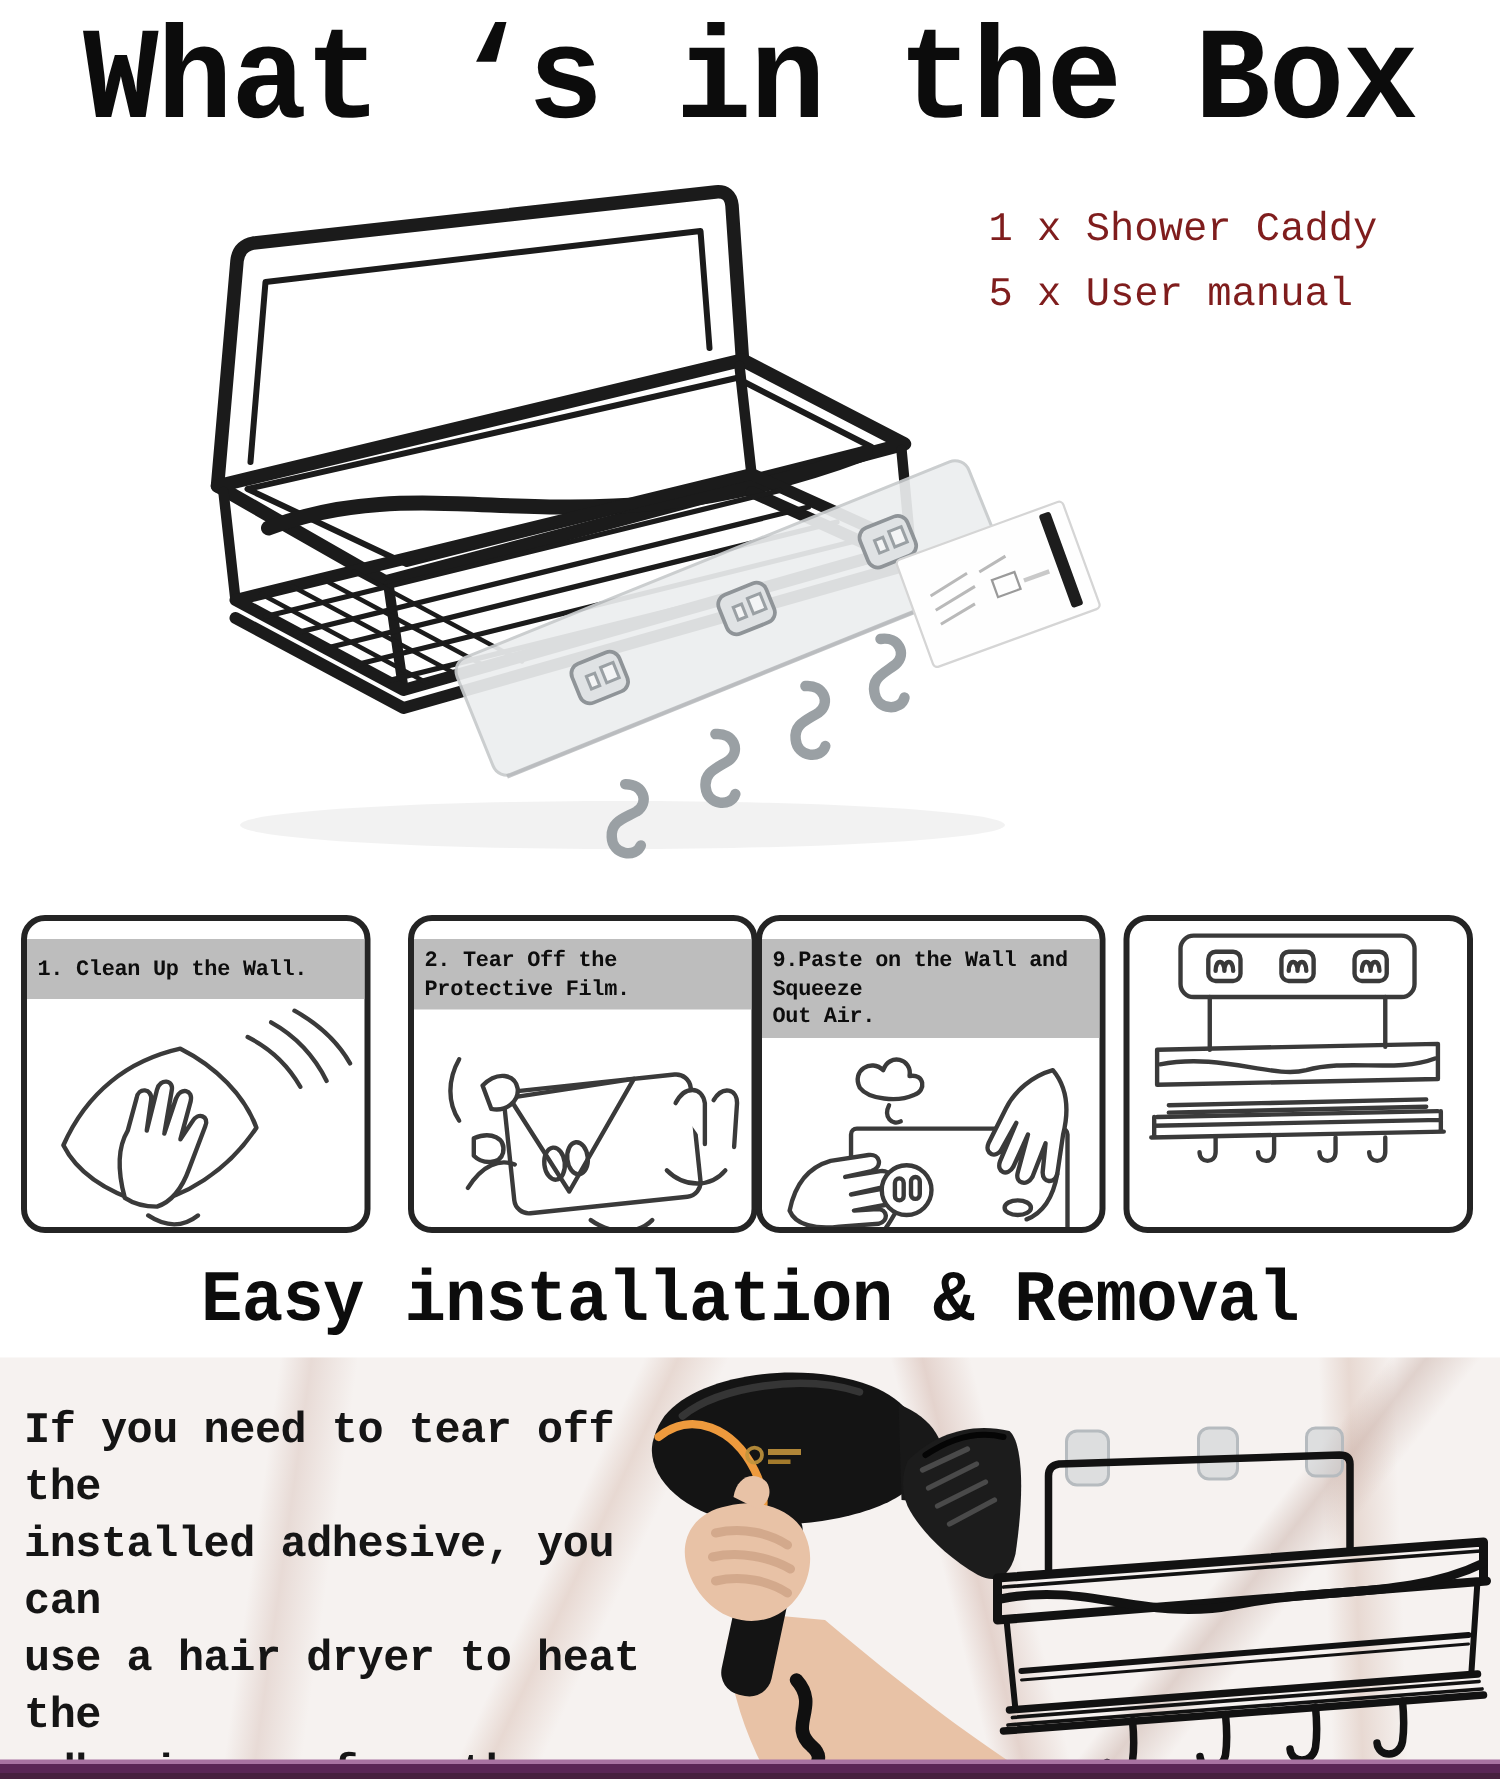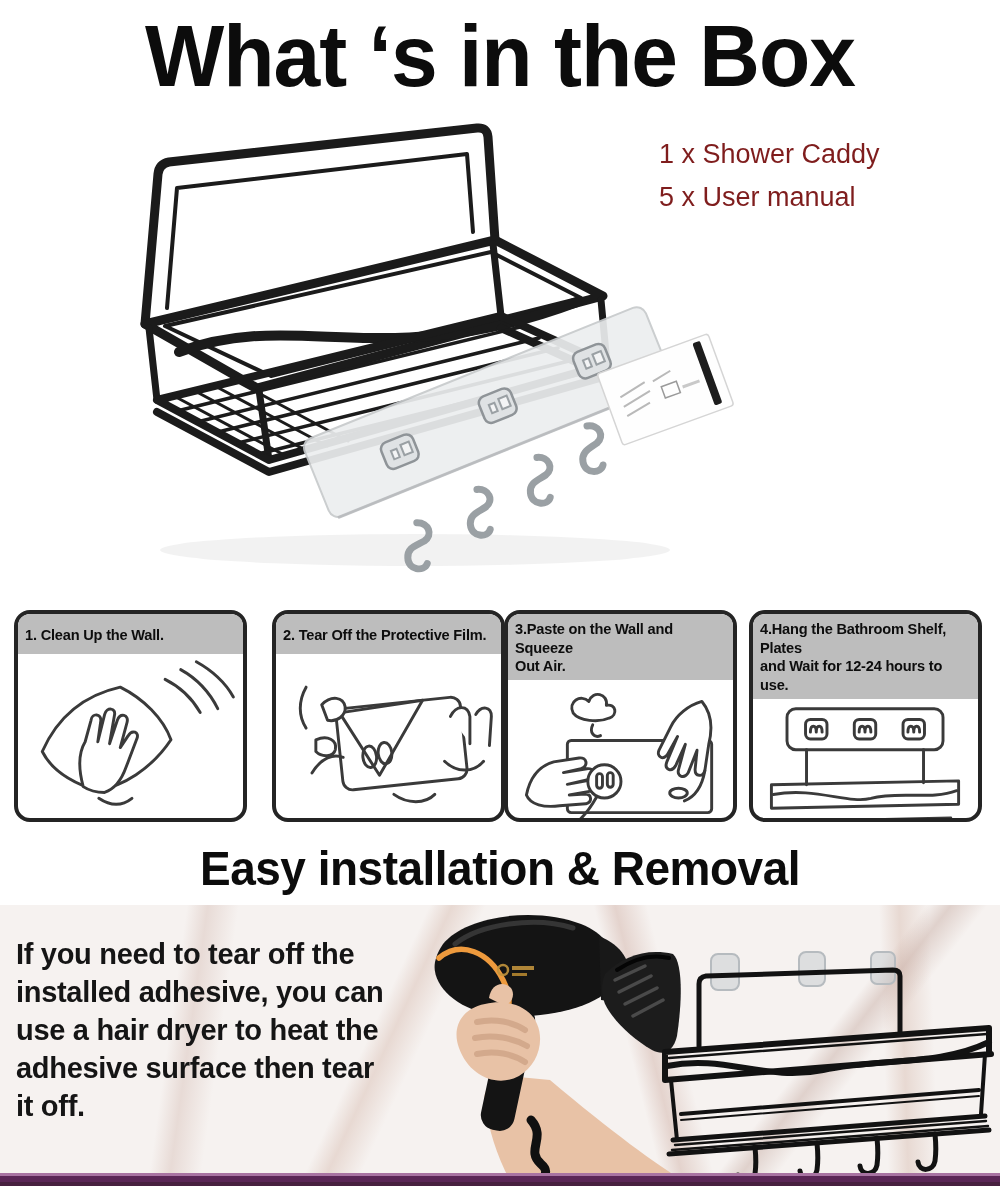--- a/index.html
+++ b/index.html
@@ -1,36 +1,36 @@
 <!DOCTYPE html>
 <html><head>
 <meta charset="utf-8">
 <style>
   html,body{margin:0;padding:0;background:#ffffff;}
   #page{position:relative;width:1000px;height:1186px;background:#ffffff;overflow:hidden;
-        font-family:Liberation Sans, sans-serif;color:#111;}
+        font-family:Liberation Mono, monospace;color:#111;}
 
   
   .main-title{position:absolute;left:0;top:2px;width:1000px;text-align:center;
     font-size:84px;font-weight:700;letter-spacing:-1px;color:#0c0c0c;line-height:104px;
     transform:scaleY(1.04);transform-origin:top center;white-space:nowrap;}
 
   
   .contents-list{position:absolute;left:659px;top:133px;}
   .contents-item{font-size:27px;line-height:43px;color:#7f1d1d;font-weight:400;}
 
   
   .product-photo{position:absolute;left:105px;top:112px;width:580px;height:480px;}
 
   
   .step-card{position:absolute;top:610px;width:233px;height:212px;background:#fff;
     border:4px solid #242424;border-radius:16px;box-sizing:border-box;overflow:hidden;}
   .step-card.c1{left:14px}.step-card.c2{left:272px}.step-card.c3{left:504px}.step-card.c4{left:749px}
   .step-header{background:#bdbdbd;min-height:40px;box-sizing:border-box;padding:6px 7px 4px;
-    display:flex;align-items:center;}
+    display:flex;align-items:center;margin-top:12px;}
   .step-label{font-size:14.6px;font-weight:700;line-height:1.28;color:#0d0d0d;
     letter-spacing:-0.2px;white-space:pre-line;}
   .step-art{display:block;width:100%;height:156px;}
 
   
   .install-heading{position:absolute;left:0;top:840px;width:1000px;text-align:center;
     font-size:46px;font-weight:700;color:#0c0c0c;letter-spacing:-0.5px;
     transform:scaleY(1.05);transform-origin:top center;white-space:nowrap;}
 
   
@@ -157,43 +157,39 @@
       <path class="ln" d="M34,122 C44,106 56,102 66,106"></path>
       <path class="lnf" d="M176,64 C182,52 194,52 196,64 L196,92"></path>
       <path class="lnf" d="M202,62 C208,52 218,54 218,64 L216,94"></path>
       <path class="ln" d="M170,110 C182,122 200,122 210,110"></path>
       <path class="ln" d="M118,144 C132,154 150,154 160,144"></path>
     </svg>
   </div>
 
   <div class="step-card c3">
     <div class="step-header">
-      <span class="step-label">3.Paste on the Wall and Squeeze
+      <span class="step-label">9.Paste on the Wall and Squeeze
 Out Air.</span>
     </div>
     <svg class="step-art" viewBox="0 0 225 160">
       <rect class="lnf" x="58" y="62" width="148" height="74" rx="4"></rect>
       <path class="lnf" d="M64,34 C58,22 72,14 80,22 C84,10 100,14 98,26 C108,24 110,36 101,39 C90,44 70,42 64,34 Z"></path>
       <path class="ln" d="M84,46 C80,54 86,60 92,57"></path>
       <path class="lnf" d="M16,118 C20,98 30,88 44,84 L70,80 C78,79 80,88 72,91 L54,95 L78,91 C86,90 88,99 80,102 L58,107 L80,103 C88,102 89,111 82,114 L60,118 L76,117 C83,117 84,125 77,127 L50,129 C34,131 20,128 16,118 Z"></path>
       <path class="lnf" d="M196,22 C182,26 170,36 164,48 L152,72 C149,79 157,83 161,76 L171,58 L160,84 C157,92 165,95 169,88 L179,66 L172,92 C170,99 178,102 182,95 L191,72 L189,92 C189,99 197,100 199,93 L203,66 C207,50 206,34 196,22 Z"></path>
       <path class="ln" d="M199,93 C196,110 188,120 178,124"></path>
       <ellipse class="lnf" cx="172" cy="116" rx="9" ry="5"></ellipse>
       <circle class="lnf" cx="96" cy="104" r="17"></circle>
       <rect class="ln" x="88" y="96" width="6" height="15" rx="3"></rect>
       <rect class="ln" x="99" y="95" width="6" height="15" rx="3"></rect>
       <path class="ln" d="M88,120 C80,134 72,144 62,150"></path>
     </svg>
   </div>
 
   <div class="step-card c4">
-    <div class="step-header">
-      <span class="step-label">4.Hang the Bathroom Shelf, Plates
-and Wait for 12-24 hours to use.</span>
-    </div>
     <svg class="step-art" viewBox="0 0 225 160">
       <rect class="ln" x="32" y="10" width="160" height="42" rx="9"></rect>
       <g class="ln">
         <g transform="translate(62,31)">
             <rect x="-11" y="-10" width="22" height="20" rx="5"></rect>
             <path d="M-6,3 C-6,-5 0,-5 0,3 C0,-5 6,-5 6,3"></path>
           </g>
         <g transform="translate(112,31)">
             <rect x="-11" y="-10" width="22" height="20" rx="5"></rect>
             <path d="M-6,3 C-6,-5 0,-5 0,3 C0,-5 6,-5 6,3"></path>

